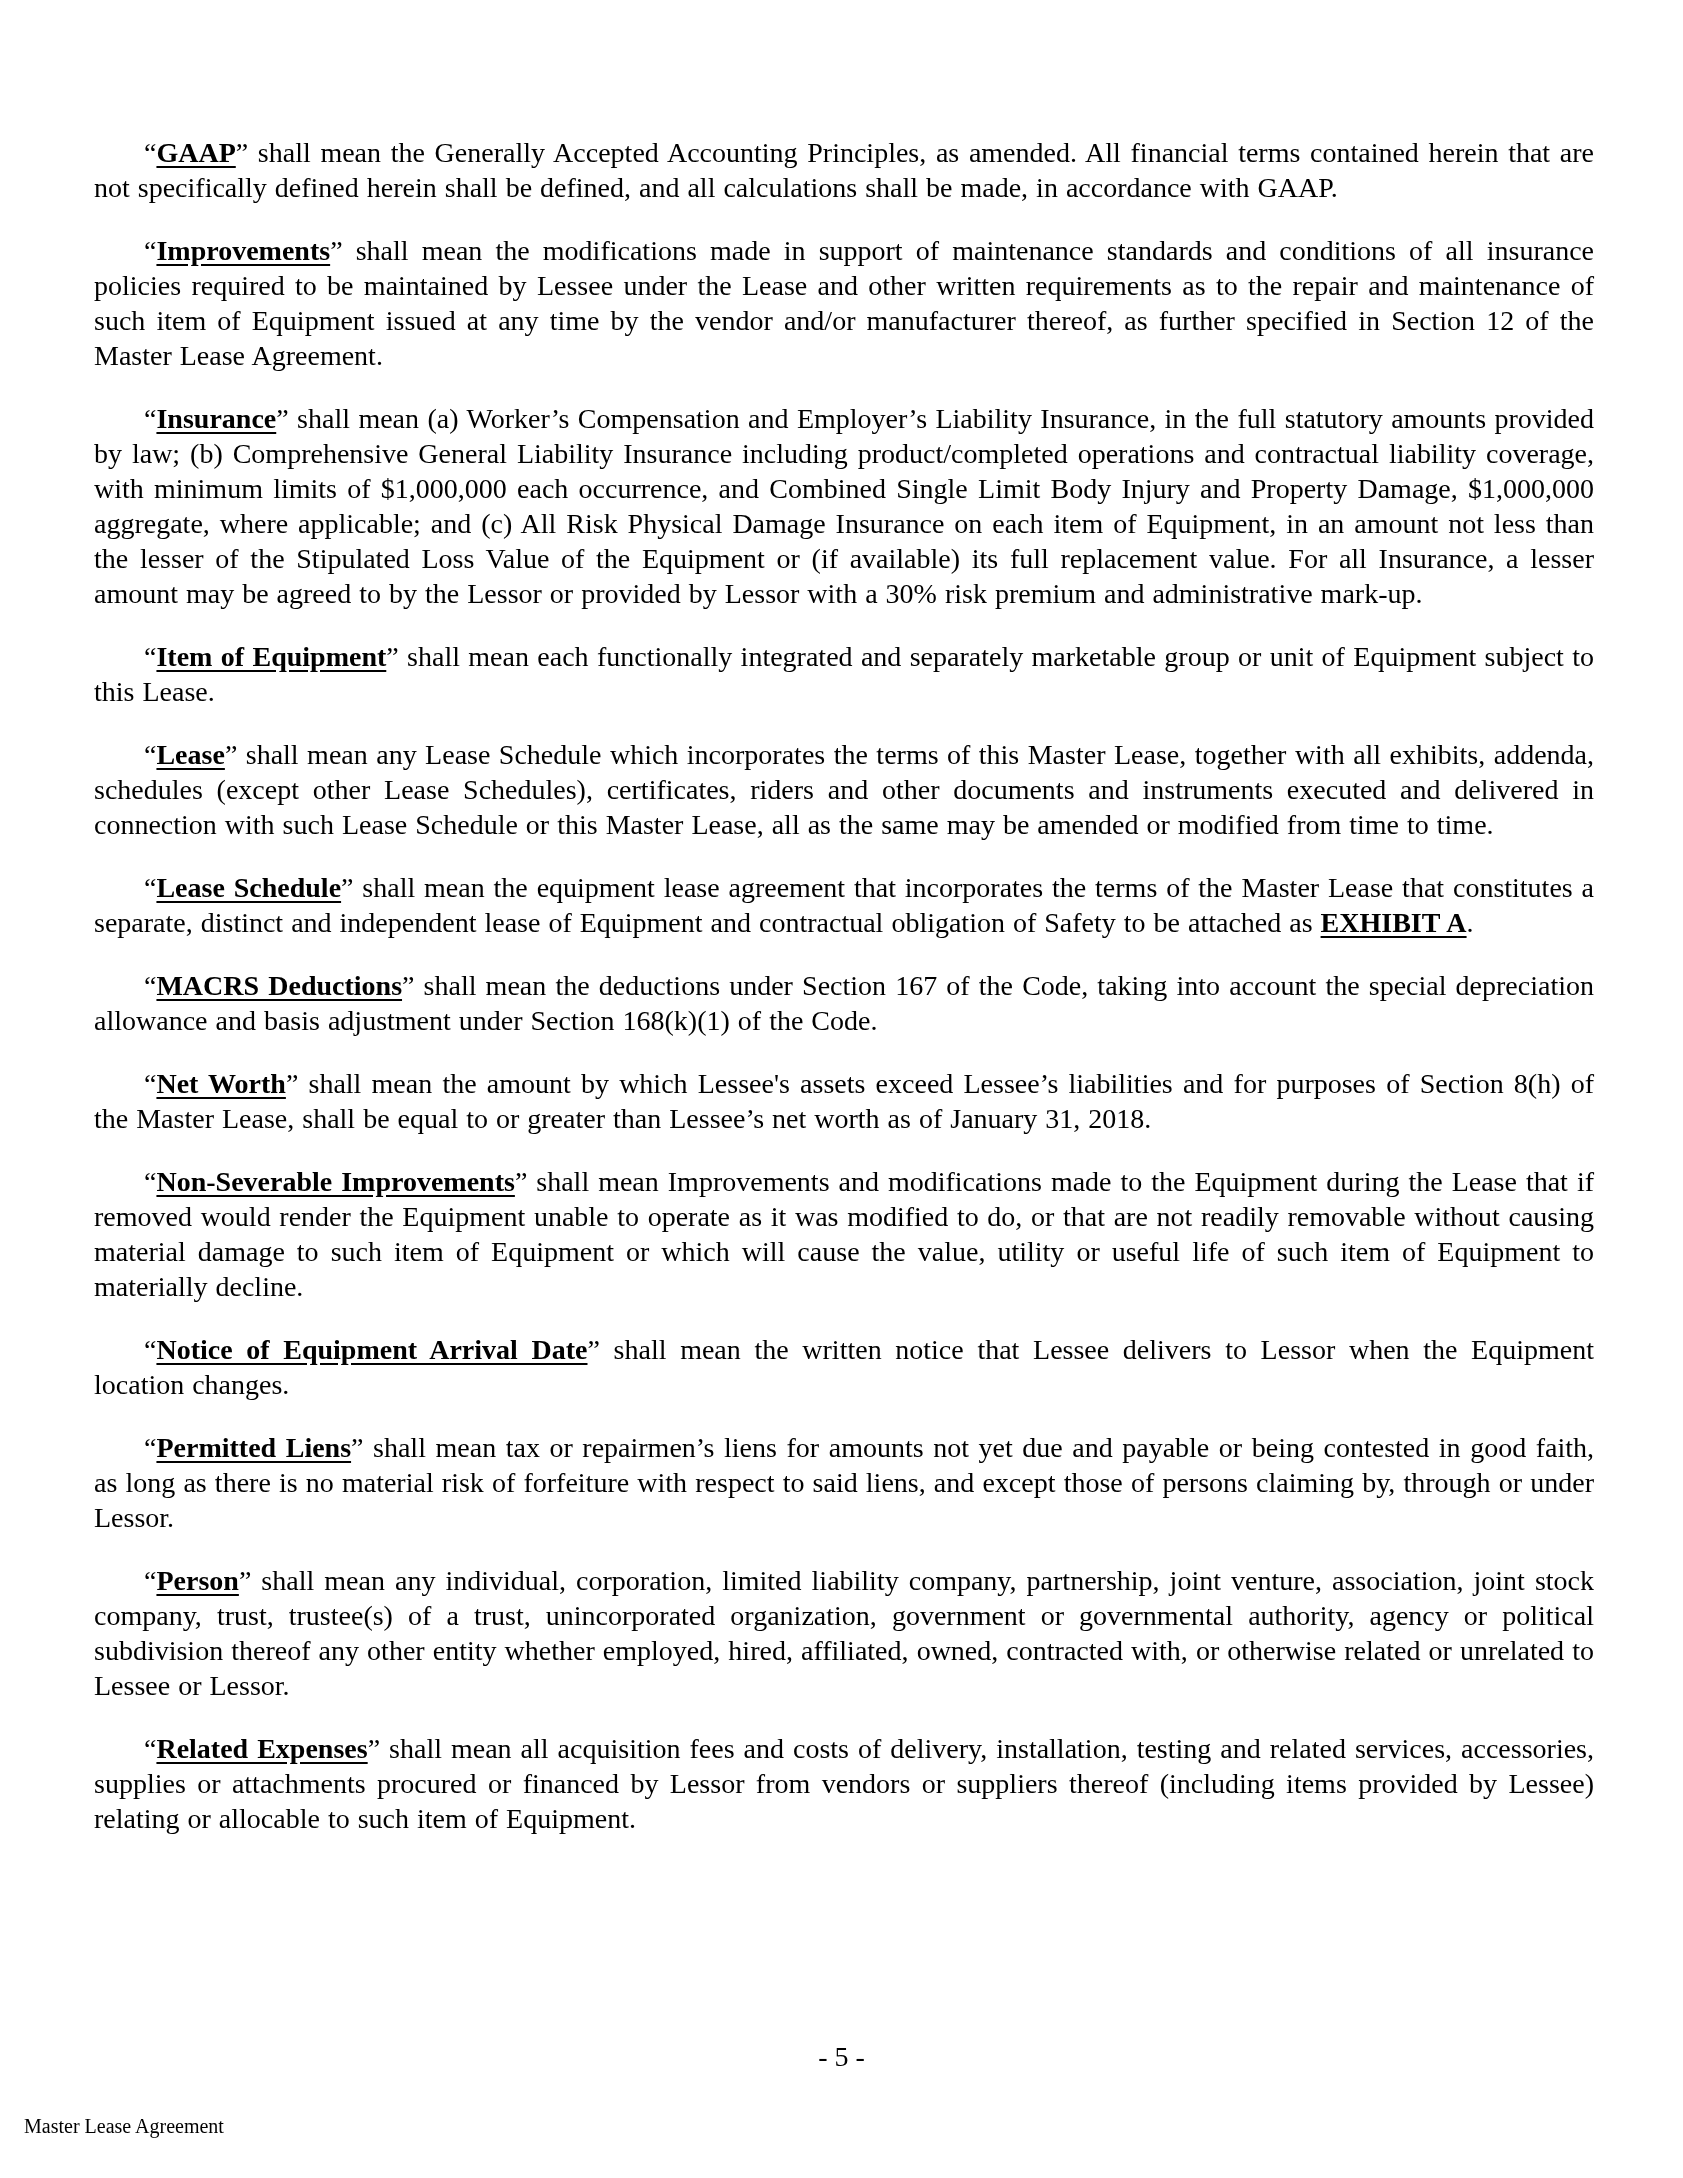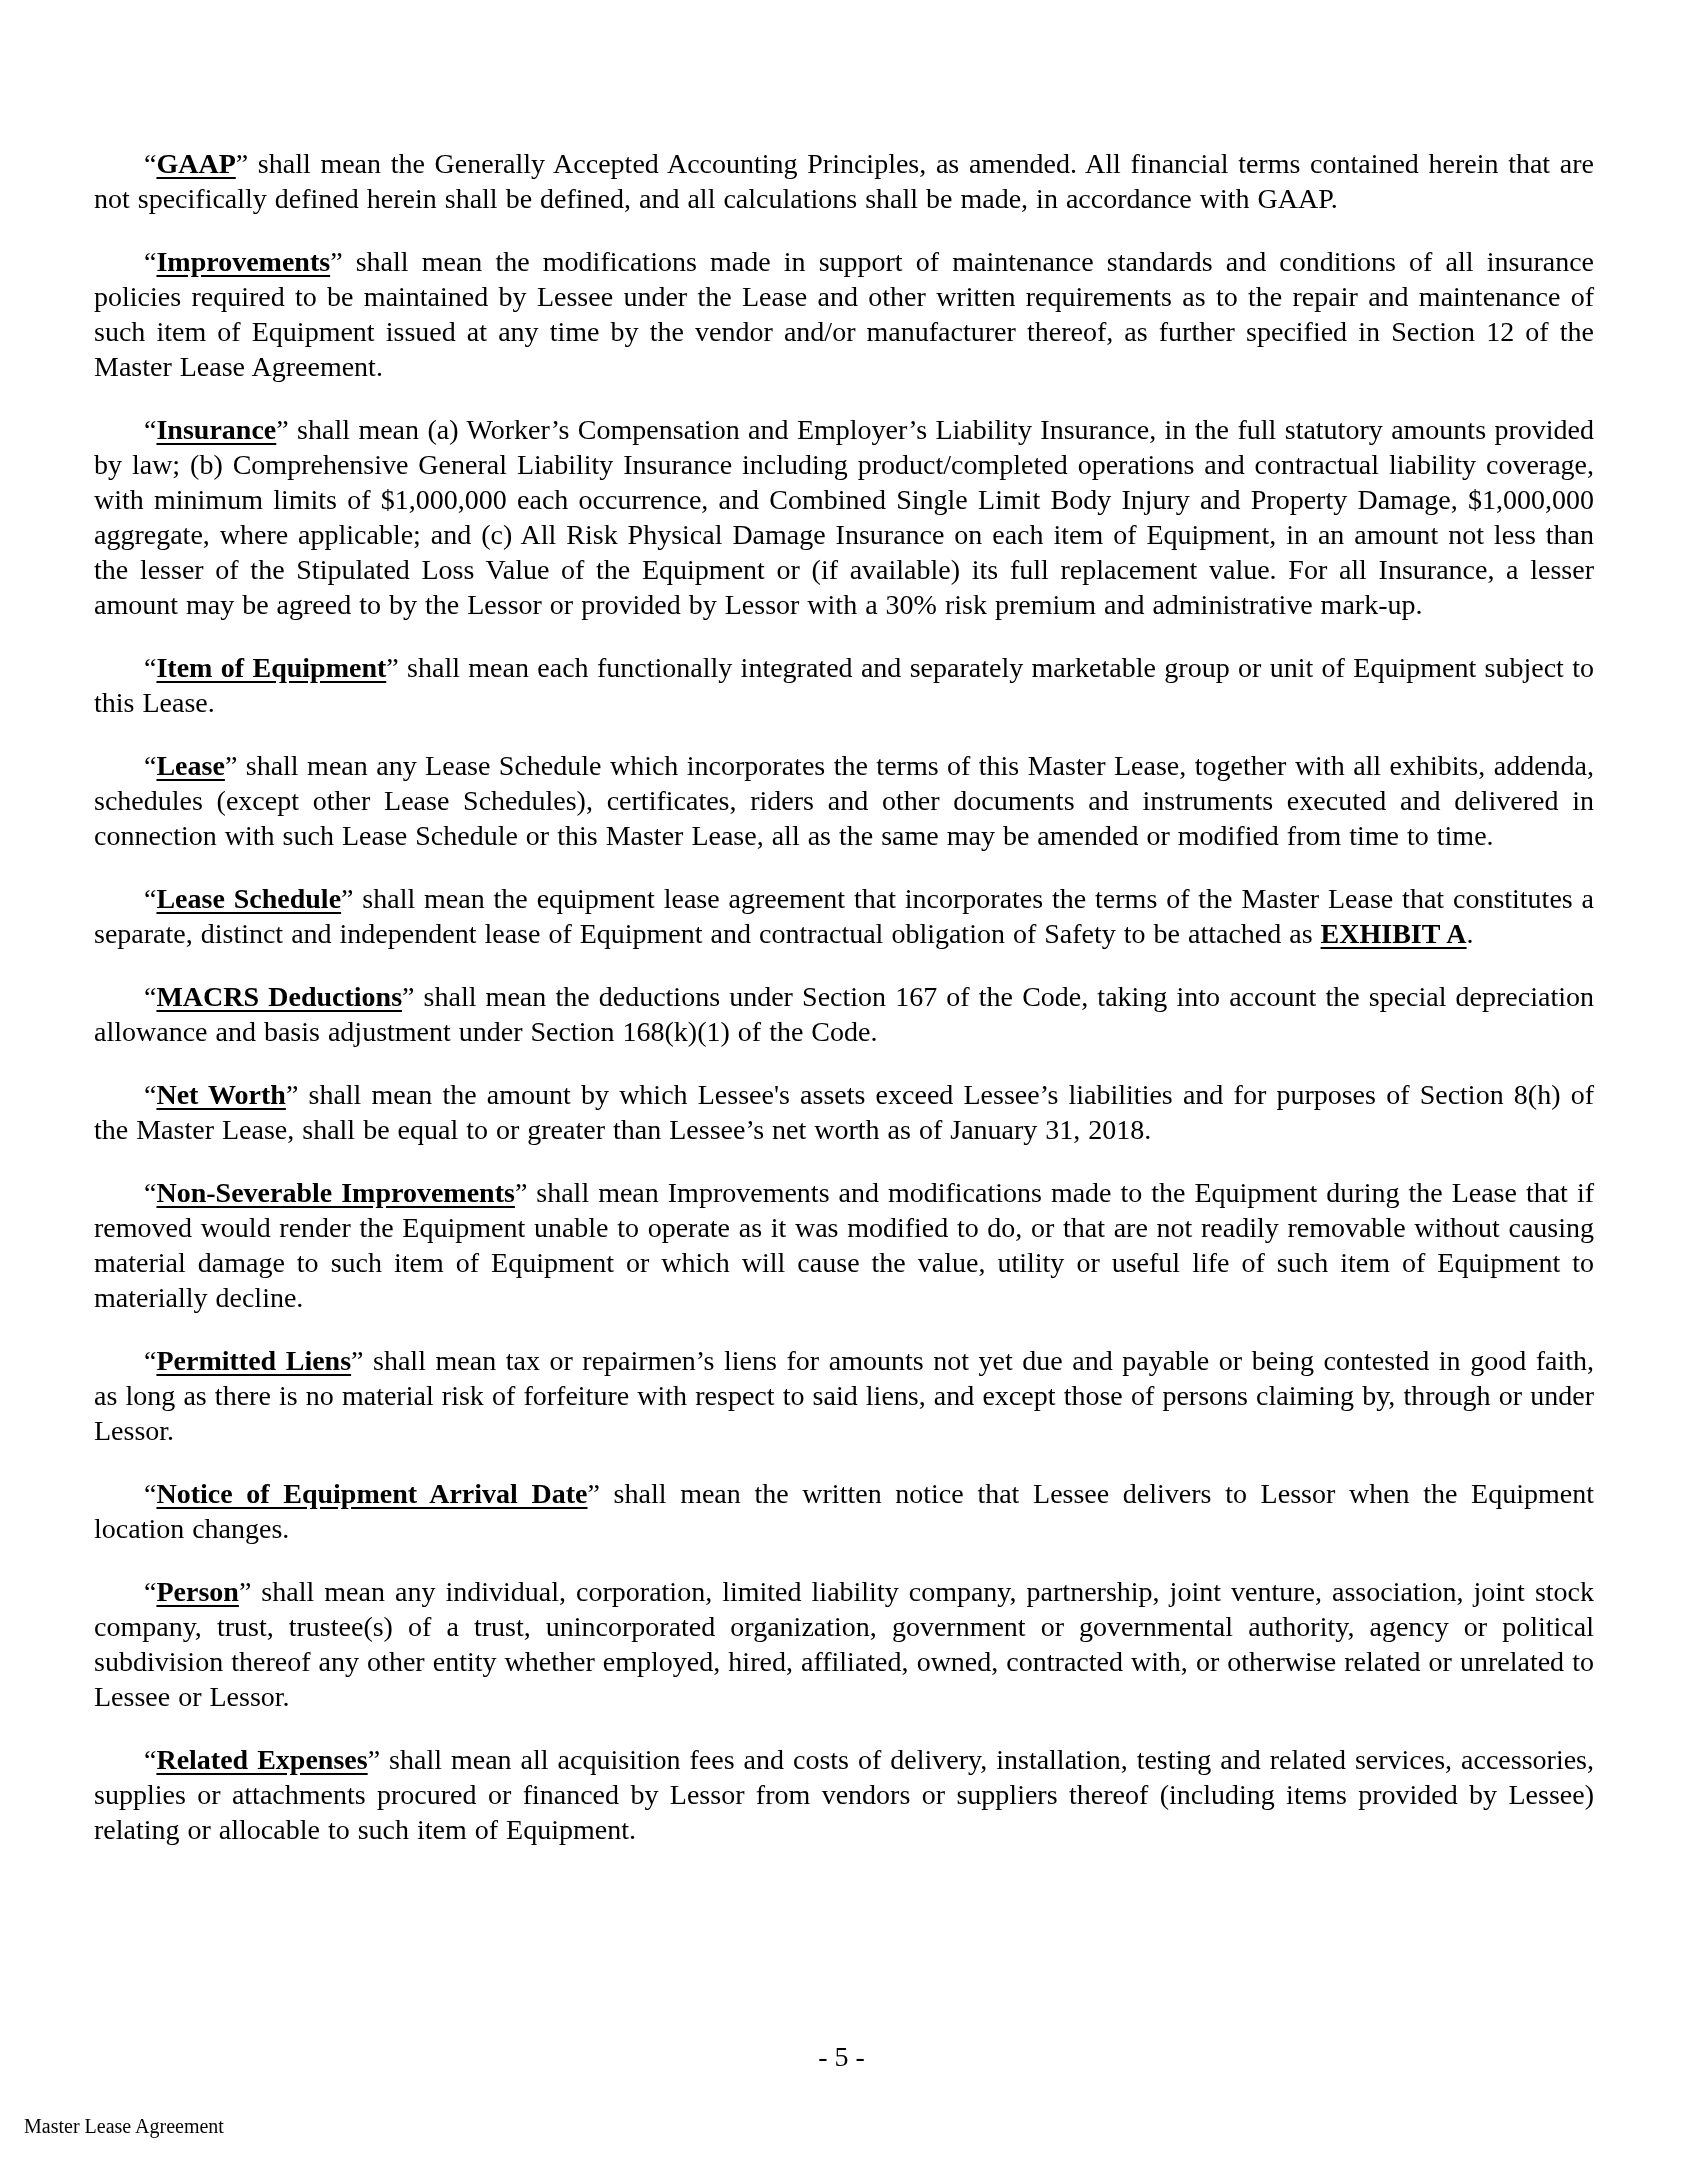--- a/index.html
+++ b/index.html
@@ -14,21 +14,20 @@
     background: #ffffff;
     color: #000000;
     font-family: "Liberation Serif", serif;
     overflow: hidden;
   }
   .content {
     position: absolute;
     left: 94px;
     top: 135px;
     width: 1500px;
-    margin-top: 11px;
   }
   .para {
     margin: 0 0 28px 0;
     font-size: 28px;
     line-height: 35px;
     text-align: justify;
     text-indent: 50px;
     word-spacing: 1px;
   }
   .term {
@@ -58,21 +57,21 @@
   <div class="content" id="doc-body">
       <p class="para"><span>“</span><span class="term">GAAP</span><span>” shall mean the Generally Accepted Accounting Principles, as amended. All financial terms contained herein that are not specifically defined herein shall be defined, and all calculations shall be made, in accordance with GAAP.</span></p>
       <p class="para"><span>“</span><span class="term">Improvements</span><span>” shall mean the modifications made in support of maintenance standards and conditions of all insurance policies required to be maintained by Lessee under the Lease and other written requirements as to the repair and maintenance of such item of Equipment issued at any time by the vendor and/or manufacturer thereof, as further specified in Section 12 of the Master Lease Agreement.</span></p>
       <p class="para"><span>“</span><span class="term">Insurance</span><span>” shall mean (a) Worker’s Compensation and Employer’s Liability Insurance, in the full statutory amounts provided by law; (b) Comprehensive General Liability Insurance including product/completed operations and contractual liability coverage, with minimum limits of $1,000,000 each occurrence, and Combined Single Limit Body Injury and Property Damage, $1,000,000 aggregate, where applicable; and (c) All Risk Physical Damage Insurance on each item of Equipment, in an amount not less than the lesser of the Stipulated Loss Value of the Equipment or (if available) its full replacement value. For all Insurance, a lesser amount may be agreed to by the Lessor or provided by Lessor with a 30% risk premium and administrative mark-up.</span></p>
       <p class="para"><span>“</span><span class="term">Item of Equipment</span><span>” shall mean each functionally integrated and separately marketable group or unit of Equipment subject to this Lease.</span></p>
       <p class="para"><span>“</span><span class="term">Lease</span><span>” shall mean any Lease Schedule which incorporates the terms of this Master Lease, together with all exhibits, addenda, schedules (except other Lease Schedules), certificates, riders and other documents and instruments executed and delivered in connection with such Lease Schedule or this Master Lease, all as the same may be amended or modified from time to time.</span></p>
       <p class="para"><span>“</span><span class="term">Lease Schedule</span><span>” shall mean the equipment lease agreement that incorporates the terms of the Master Lease that constitutes a separate, distinct and independent lease of Equipment and contractual obligation of Safety to be attached as </span><span class="term">EXHIBIT A</span><span>.</span></p>
       <p class="para"><span>“</span><span class="term">MACRS Deductions</span><span>” shall mean the deductions under Section 167 of the Code, taking into account the special depreciation allowance and basis adjustment under Section 168(k)(1) of the Code.</span></p>
       <p class="para"><span>“</span><span class="term">Net Worth</span><span>” shall mean the amount by which Lessee's assets exceed Lessee’s liabilities and for purposes of Section 8(h) of the Master Lease, shall be equal to or greater than Lessee’s net worth as of January 31, 2018.</span></p>
       <p class="para"><span>“</span><span class="term">Non-Severable Improvements</span><span>” shall mean Improvements and modifications made to the Equipment during the Lease that if removed would render the Equipment unable to operate as it was modified to do, or that are not readily removable without causing material damage to such item of Equipment or which will cause the value, utility or useful life of such item of Equipment to materially decline.</span></p>
+      <p class="para"><span>“</span><span class="term">Notice of Equipment Arrival Date</span><span>” shall mean the written notice that Lessee delivers to Lessor when the Equipment location changes.</span></p>
       <p class="para"><span>“</span><span class="term">Permitted Liens</span><span>” shall mean tax or repairmen’s liens for amounts not yet due and payable or being contested in good faith, as long as there is no material risk of forfeiture with respect to said liens, and except those of persons claiming by, through or under Lessor.</span></p>
-      <p class="para"><span>“</span><span class="term">Notice of Equipment Arrival Date</span><span>” shall mean the written notice that Lessee delivers to Lessor when the Equipment location changes.</span></p>
       <p class="para"><span>“</span><span class="term">Person</span><span>” shall mean any individual, corporation, limited liability company, partnership, joint venture, association, joint stock company, trust, trustee(s) of a trust, unincorporated organization, government or governmental authority, agency or political subdivision thereof any other entity whether employed, hired, affiliated, owned, contracted with, or otherwise related or unrelated to Lessee or Lessor.</span></p>
       <p class="para"><span>“</span><span class="term">Related Expenses</span><span>” shall mean all acquisition fees and costs of delivery, installation, testing and related services, accessories, supplies or attachments procured or financed by Lessor from vendors or suppliers thereof (including items provided by Lessee) relating or allocable to such item of Equipment.</span></p>
     </div>
   <div class="page-number">- 5 -</div>
   <div class="doc-footer">Master Lease Agreement</div>
 </div>
 
 
 </body></html>

